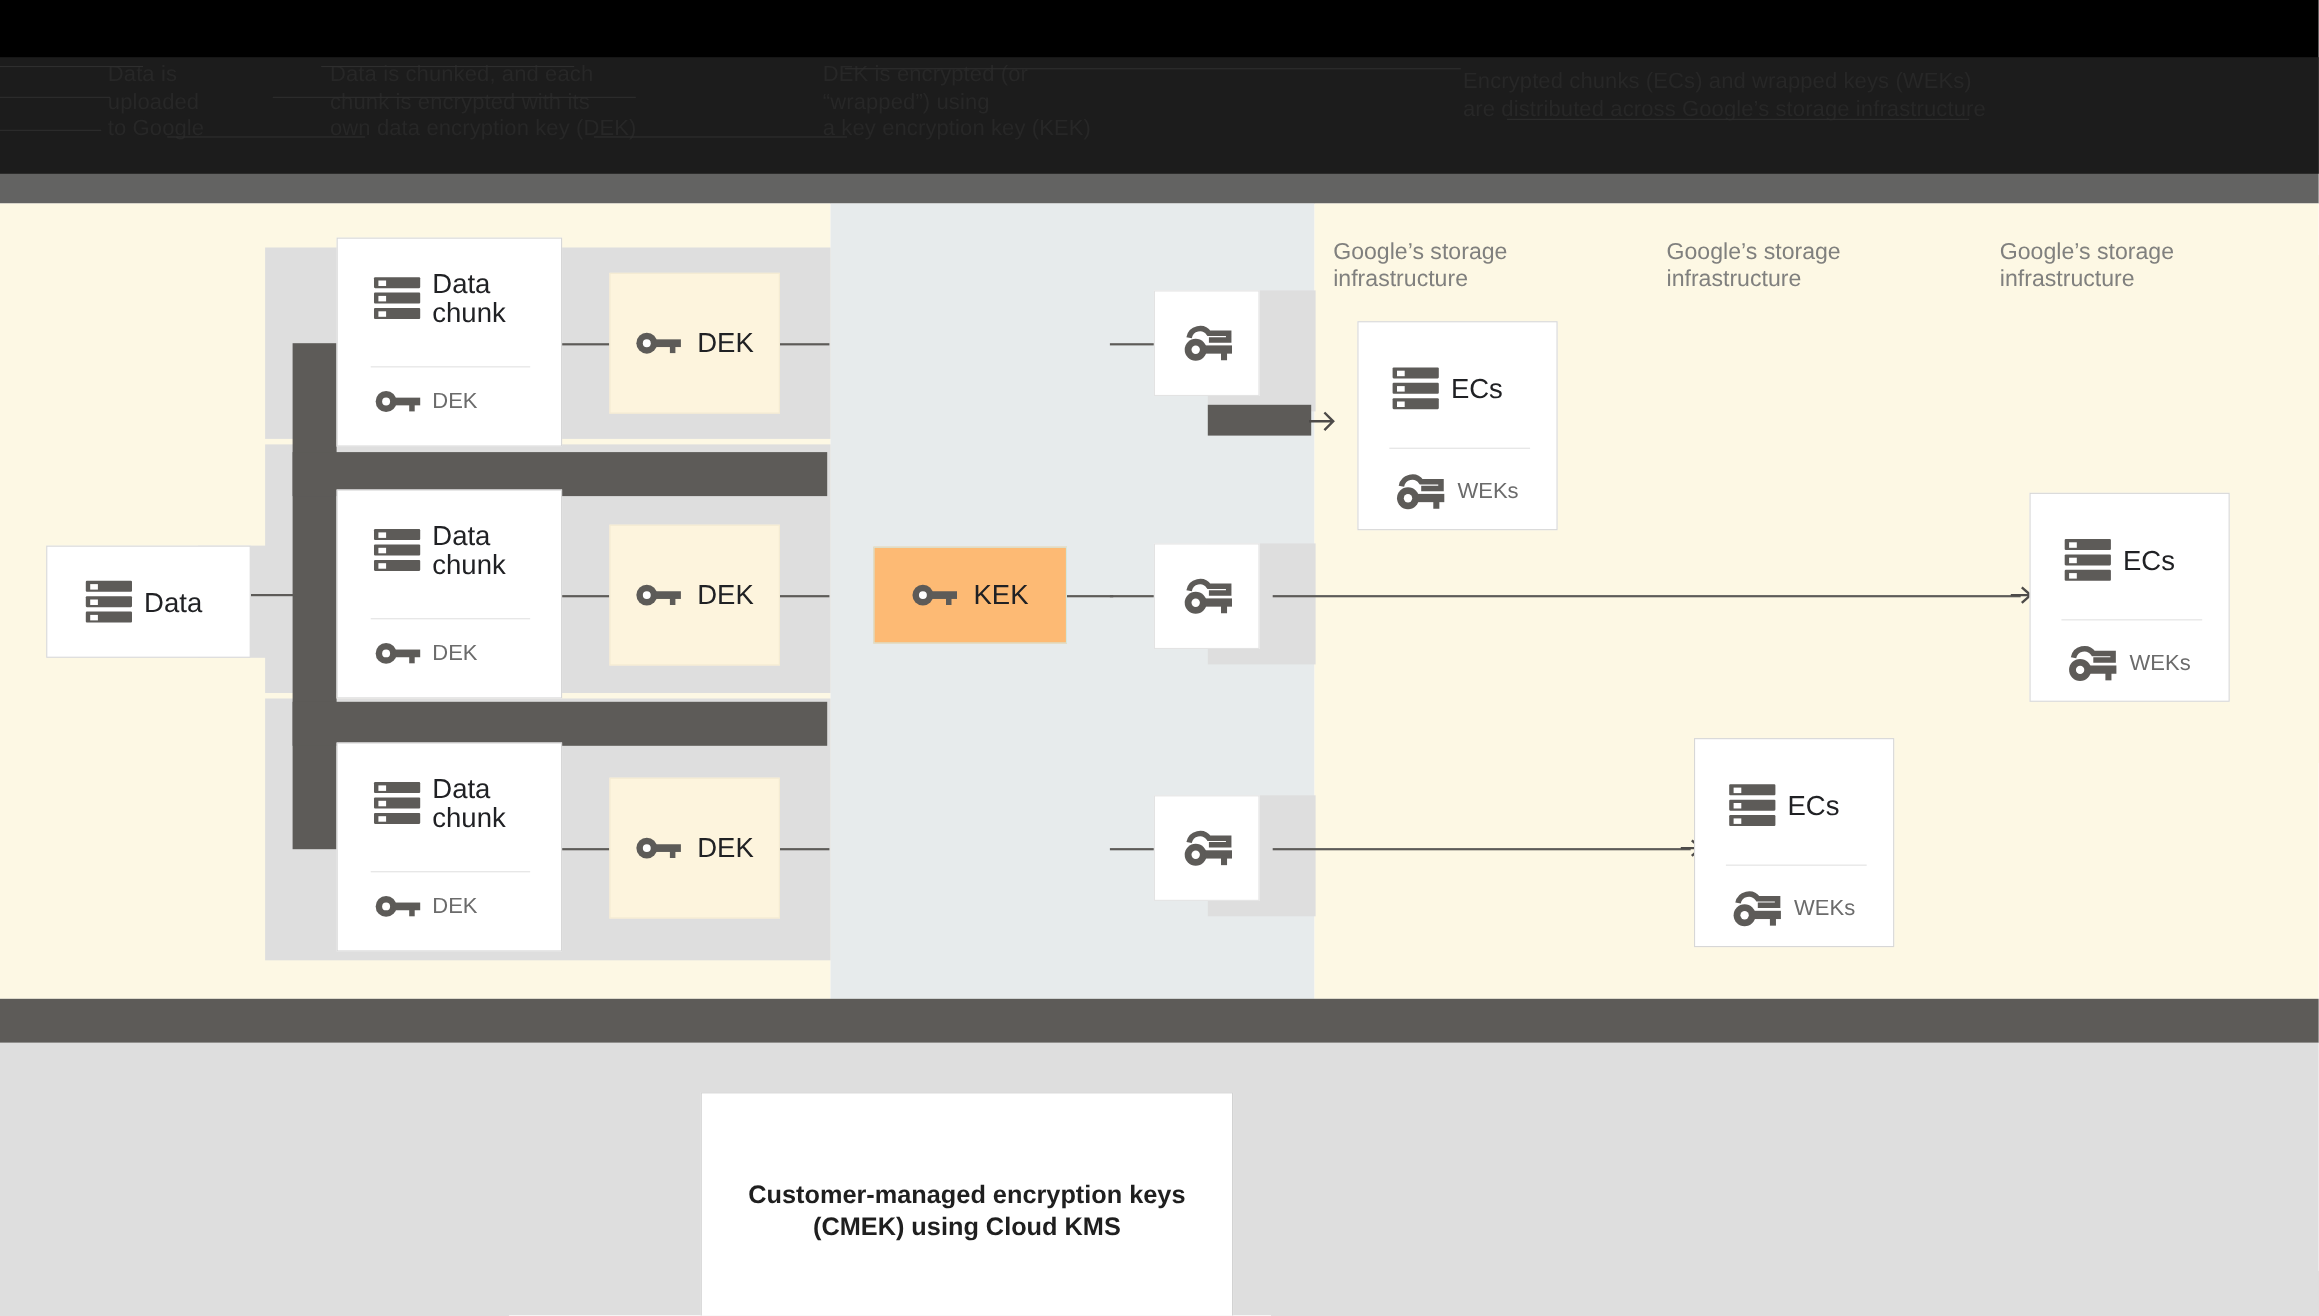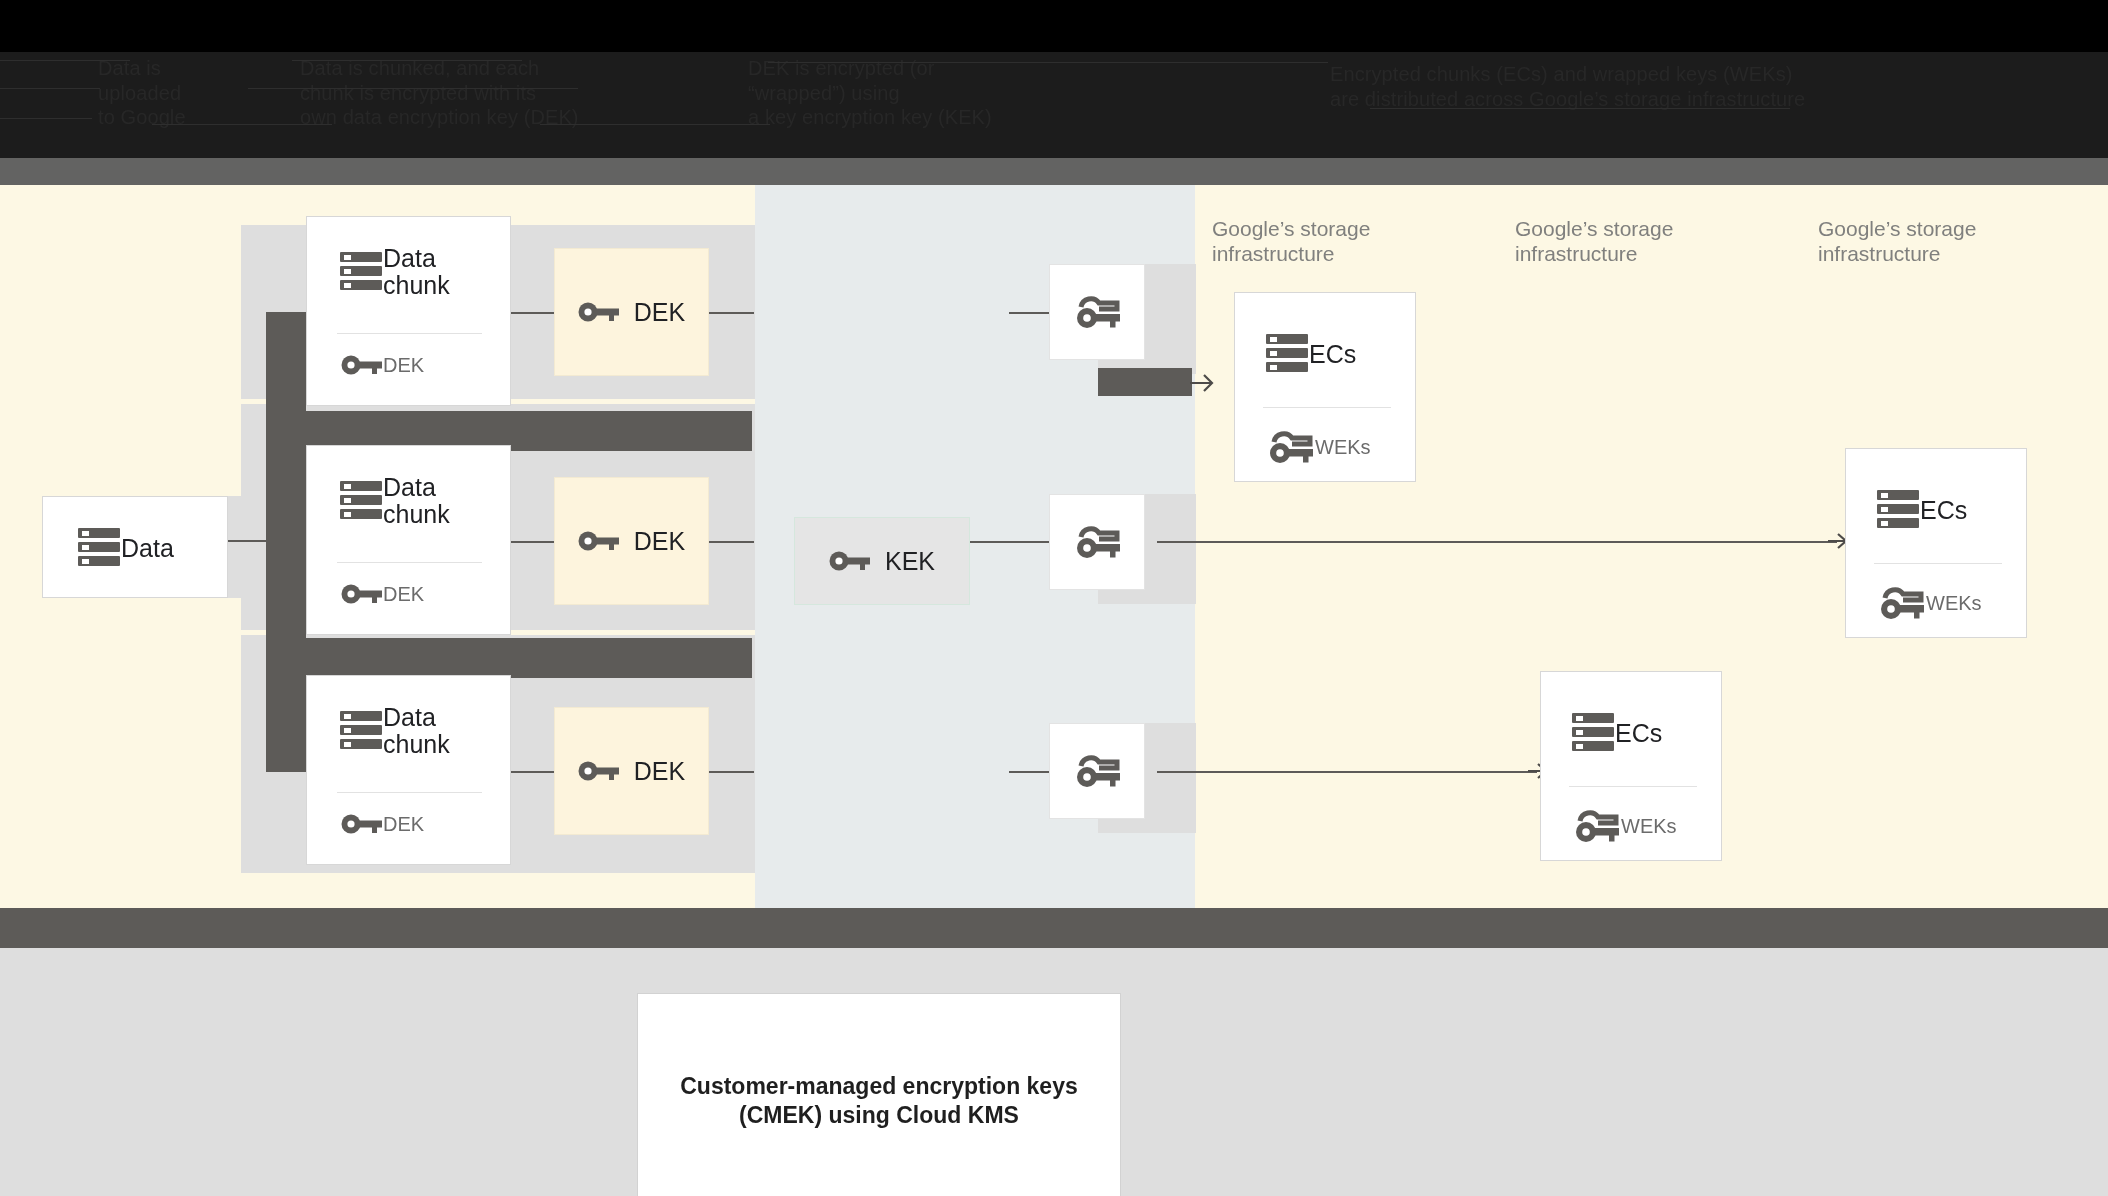--- a/index.html
+++ b/index.html
@@ -39,40 +39,40 @@
   .card{
     position:absolute;
     background:#ffffff;
     border:1px solid #d7d7d7;
     box-sizing:border-box;
   }
   .card-row{
     position:absolute;
     display:flex;
     align-items:center;
-    gap:0;
+    gap:10px;
   }
   .card-div{position:absolute;height:1px;background:#e2e2e2;}
 
   .lbl-lg{font-size:25px;color:#202124;line-height:27px;}
   .lbl-sm{font-size:20px;color:#6b6b6b;line-height:22px;}
 
   .chipbox{
     position:absolute;
     background:#fdf4dd;
     border:1px solid #f3ead2;
     box-sizing:border-box;
     display:flex;align-items:center;justify-content:center;gap:14px;
   }
   .kekbox{
     position:absolute;
-    background:#e5e5e5;
+    background:#fdba74;
     border:1px solid #d5e7dd;
     box-sizing:border-box;
-    display:flex;align-items:center;justify-content:center;gap:14px;margin-top:20px;
+    display:flex;align-items:center;justify-content:center;gap:14px;
   }
   .keytile{
     position:absolute;
     background:#ffffff;
     border:1px solid #e3e3e3;
     box-sizing:border-box;
     display:flex;align-items:center;justify-content:center;
   }
 
   .conn{position:absolute;height:2px;background:#5d5b58;}

